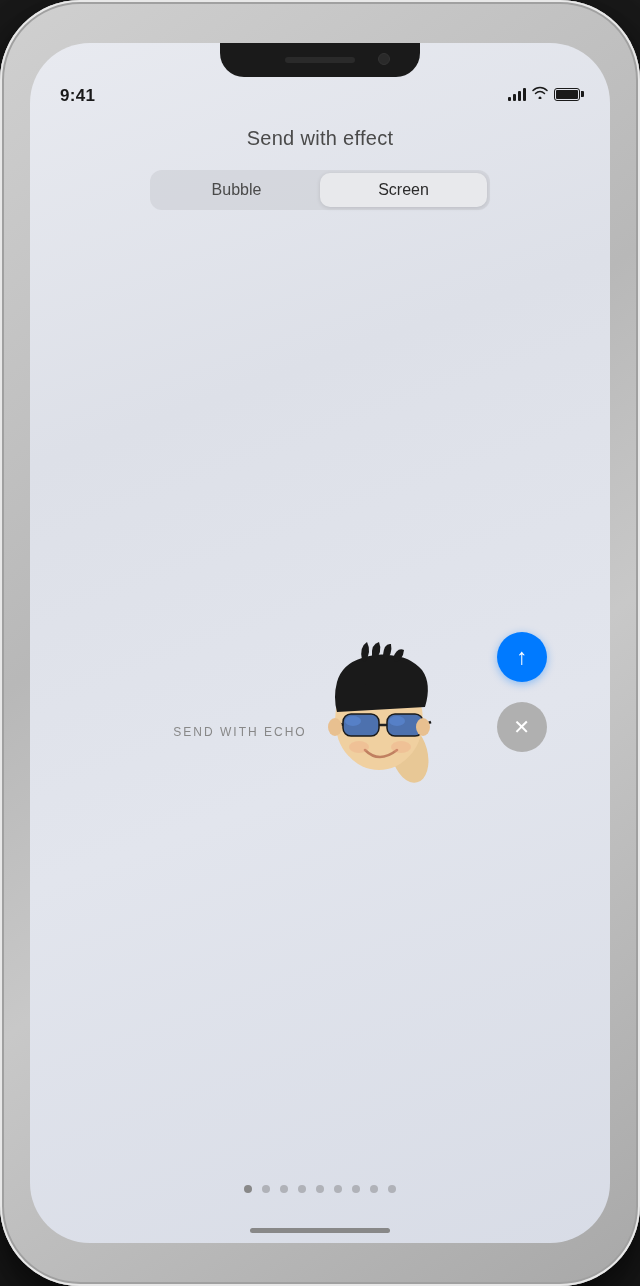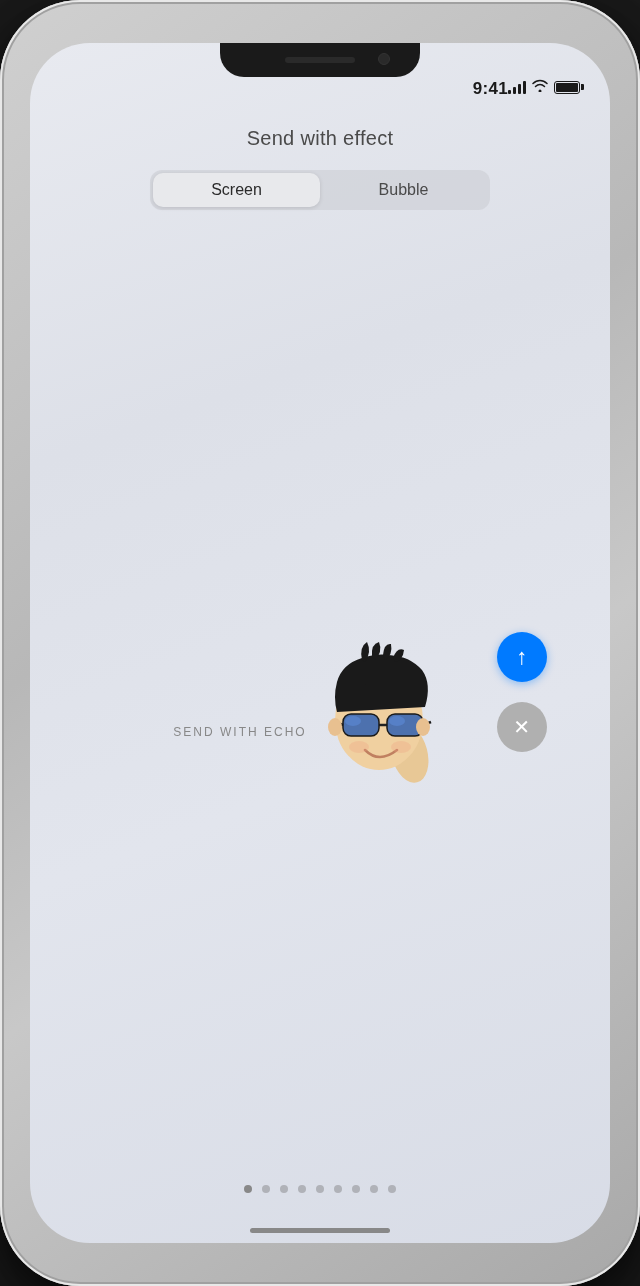--- a/index.html
+++ b/index.html
@@ -69,30 +69,30 @@
       transform: translateX(-50%);
       width: 70px;
       height: 6px;
       background: #2a2a2a;
       border-radius: 3px;
     }
 
     
     .status-bar {
       position: absolute;
-      top: 8px;
+      top: 15px;
       left: 0;
       right: 0;
       height: 54px;
       display: flex;
       align-items: flex-start;
       padding-top: 28px;
       padding-left: 30px;
       padding-right: 30px;
-      justify-content: flex-end;
+      justify-content: space-between;
       z-index: 5;
     }
     .status-time {
       font-size: 17px;
       font-weight: 600;
       color: #1a1a1a;
       letter-spacing: 0.3px;
     }
     .status-icons {
       display: flex;
@@ -326,22 +326,22 @@
         <div class="battery-icon">
           <div class="battery-fill"></div>
         </div>
       </div>
     </div>
 
     <div class="content">
       <h1 class="page-title">Send with effect</h1>
 
       <div class="tab-switcher">
+        <div class="tab-item">Bubble</div>
         <div class="tab-item active">Screen</div>
-        <div class="tab-item">Bubble</div>
       </div>
 
       <div class="preview-area">
         <div class="echo-label">SEND WITH ECHO</div>
 
         <div class="memoji-container">
 
           <div class="memoji">
             <svg width="160" height="160" viewBox="0 0 160 160" xmlns="http://www.w3.org/2000/svg">
 

